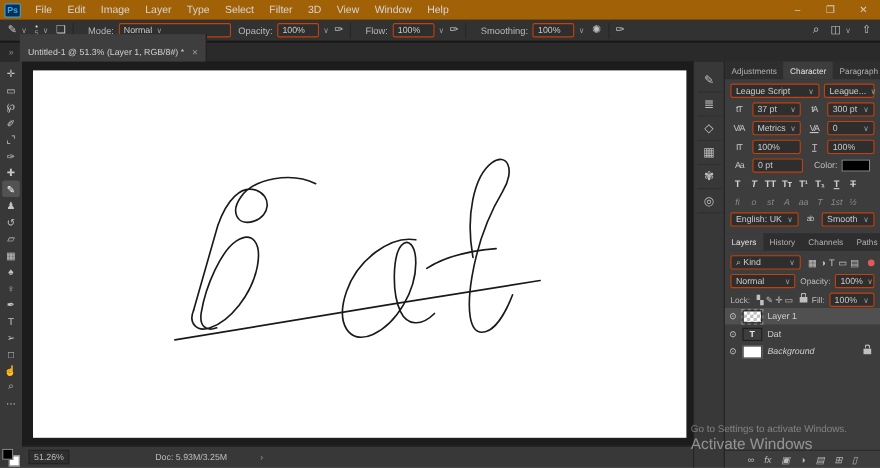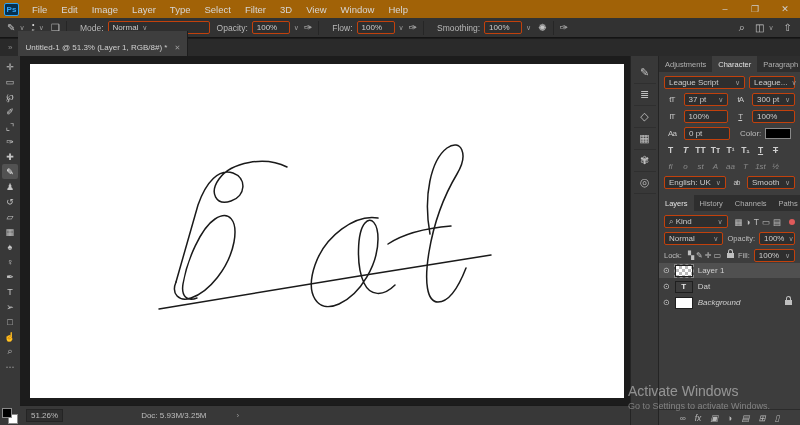--- a/index.html
+++ b/index.html
@@ -257,20 +257,32 @@
       <span>37 pt</span>
         <span class="chev">∨</span>
     </span>
     <span class="ticon">tA</span>
     <span class="fld grow" style="width:44px;">
       <span>300 pt</span>
         <span class="chev">∨</span>
     </span>
   </div>
   <div class="prow">
+    <span class="ticon">V/A</span>
+    <span class="fld grow" style="width:46px;">
+      <span>Metrics</span>
+        <span class="chev">∨</span>
+    </span>
+    <span class="ticon" style="text-decoration:underline;">VA</span>
+    <span class="fld grow" style="width:44px;">
+      <span>0</span>
+        <span class="chev">∨</span>
+    </span>
+  </div>
+  <div class="prow">
     <span class="ticon">IT</span>
     <span class="fld" style="width:46px;">
       <span>100%</span>
     </span>
     <span class="ticon" style="text-decoration:underline;">T</span>
     <span class="fld" style="width:44px;">
       <span>100%</span>
     </span>
   </div>
   <div class="prow">
@@ -385,15 +397,15 @@
       <span>fx</span>
       <span>▣</span>
       <span>◑</span>
       <span>▤</span>
       <span>⊞</span>
       <span>▯</span>
     </div>
 </div>
 
 <div id="watermark">
+  <div id="wm2">Go to Settings to activate Windows.</div>
   <div id="wm1">Activate Windows</div>
-  <div id="wm2">Go to Settings to activate Windows.</div>
 </div>
 
 </body></html>

